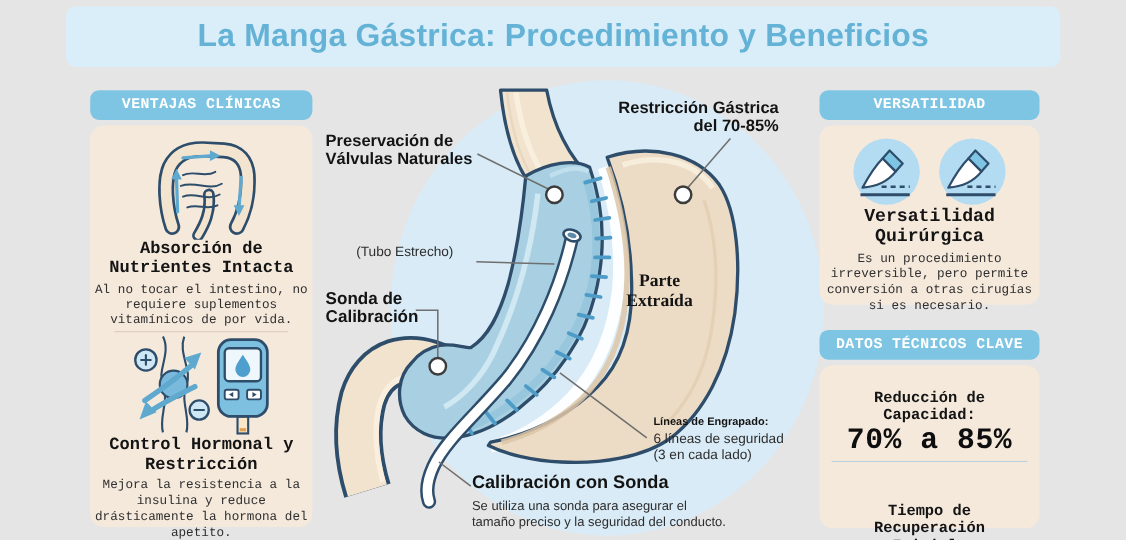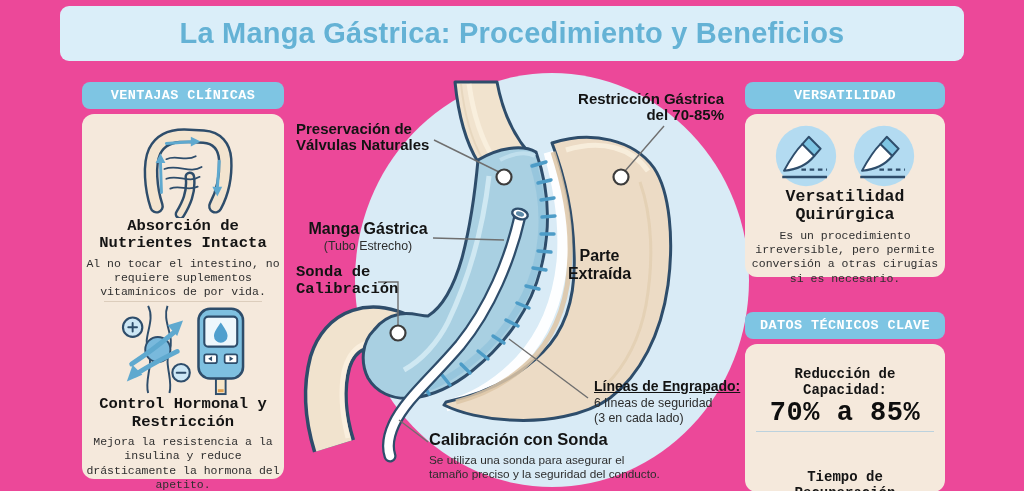--- a/index.html
+++ b/index.html
@@ -1,38 +1,38 @@
 <!DOCTYPE html>
 <html><head>
 <meta charset="utf-8">
 <style>
   * { margin:0; padding:0; box-sizing:border-box; }
   html,body { background:#fff; }
   body { width:1024px; height:491px; font-family:"Liberation Sans", sans-serif; position:relative; overflow:hidden; }
-  .stage { position:absolute; left:0; top:0; width:1024px; height:491px; background:#ec4899; }
+  .stage { position:absolute; left:0; top:0; width:1024px; height:491px; background:#e5e5e5; }
 
   
   .banner { position:absolute; left:60px; top:6px; width:904px; height:55px;
             background:#daeef9; border-radius:9px; display:flex; align-items:center; justify-content:center; }
   .banner h1 { font-size:29px; font-weight:700; color:#64b2d5; letter-spacing:.2px; }
 
   
   svg.art { position:absolute; left:0; top:0; width:1024px; height:491px; }
 
   
   .panel { position:absolute;font-family:Liberation Mono, monospace; }
   .pill { background:#7ec5e3; color:#ffffff; font-weight:700; font-size:13.5px; letter-spacing:.4px;
           height:27px; border-radius:8px; display:flex; align-items:center; justify-content:center; }
   .panel-body { background:#f5e9dc; border-radius:12px; margin-top:5px;
                 display:flex; flex-direction:column; align-items:center; }
   .p-left { left:82px; top:82px; width:202px; }
   .p-left .panel-body { height:365px; padding:6px 16px; }
   .p-rt { left:745px; top:82px; width:200px; }
   .p-rt .panel-body { height:163px; padding:10px 4px 8px; justify-content:space-between; }
-  .p-rb { left:745px; top:312px; width:200px; }
+  .p-rb { left:745px; top:300px; width:200px; }
   .p-rb .panel-body { height:148px; padding:22px 4px 8px; justify-content:space-between; }
 
   .item { display:flex; flex-direction:column; align-items:center; }
   .item-heading { font-size:15.5px; font-weight:700; color:#141414; text-align:center; line-height:1.12; }
   .item-body { font-size:11.5px; color:#2f2f2f; text-align:center; line-height:1.24; margin-top:4px; width:196px; }
   .divider { width:158px; border-top:1px solid #dccdbc; margin:2px 0; }
   .icon-row { display:flex; align-items:center; justify-content:center; gap:14px; }
 
   .stat-label { font-size:14px; font-weight:700; color:#141414; text-align:center; line-height:1.15; }
   .stat-value-big { font-size:27px; font-weight:700; color:#0e0e0e; text-align:center; letter-spacing:.5px; }
@@ -43,26 +43,26 @@
   
   .lbl { position:absolute; }
   .lbl-title { font-weight:700; color:#131313; font-size:15px; line-height:1.08; }
   .lbl-sub { font-size:11.8px; color:#2d2d2d; line-height:1.22; margin-top:5px; }
   .lbl-preservacion { left:296px; top:121px; width:152px; }
   .lbl-preservacion .lbl-sub { width:190px; }
   .lbl-manga { left:298px; top:220px; width:140px; text-align:center; }
   .lbl-manga .lbl-title { font-size:16px; }
   .lbl-manga .lbl-sub { margin-top:2px; font-size:12.4px; }
   .lbl-sonda { left:296px; top:264px; width:100px; }
-  .lbl-sonda .lbl-title { font-size:15.5px;font-family:Liberation Mono, monospace; }
-  .lbl-restriccion { left:564px; top:91px; width:160px; text-align:right; }
-  .lbl-parte { left:552px; top:247px; width:95px; text-align:center; }
+  .lbl-sonda .lbl-title { font-size:15.5px; }
+  .lbl-restriccion { left:548px; top:91px; width:160px; text-align:right; }
+  .lbl-parte { left:552px; top:247px; width:95px; text-align:center;font-family:Liberation Serif, serif; }
   .lbl-parte .lbl-title { font-size:16px; line-height:1.15; }
   .lbl-engrapado { left:594px; top:379px; width:162px; }
-  .lbl-engrapado .lbl-title { font-size:14px;text-decoration:underline; }
+  .lbl-engrapado .lbl-title { font-size:10px; }
   .lbl-engrapado .lbl-sub { margin-top:2px; font-size:12.4px; line-height:1.18; }
   .lbl-calibracion { left:429px; top:431px; width:245px; }
   .lbl-calibracion .lbl-title { font-size:16.5px; }
   .lbl-calibracion .lbl-sub { margin-top:4px; width:235px; }
 </style>
 </head>
 <body>
 
 <div class="stage">
 
@@ -160,21 +160,20 @@
       <circle cx="621" cy="177" r="7.5"></circle>
       <circle cx="398" cy="333" r="7.5"></circle>
     </g>
   </svg>
 
   <div class="lbl lbl-preservacion">
     <div class="lbl-title">Preservación de Válvulas Naturales</div>
   </div>
 
   <div class="lbl lbl-manga">
-    <div class="lbl-title">Manga Gástrica</div>
     <div class="lbl-sub">(Tubo Estrecho)</div>
   </div>
 
   <div class="lbl lbl-sonda">
     <div class="lbl-title">Sonda de Calibración</div>
   </div>
 
   <div class="lbl lbl-restriccion">
     <div class="lbl-title">Restricción Gástrica del 70-85%</div>
   </div>

